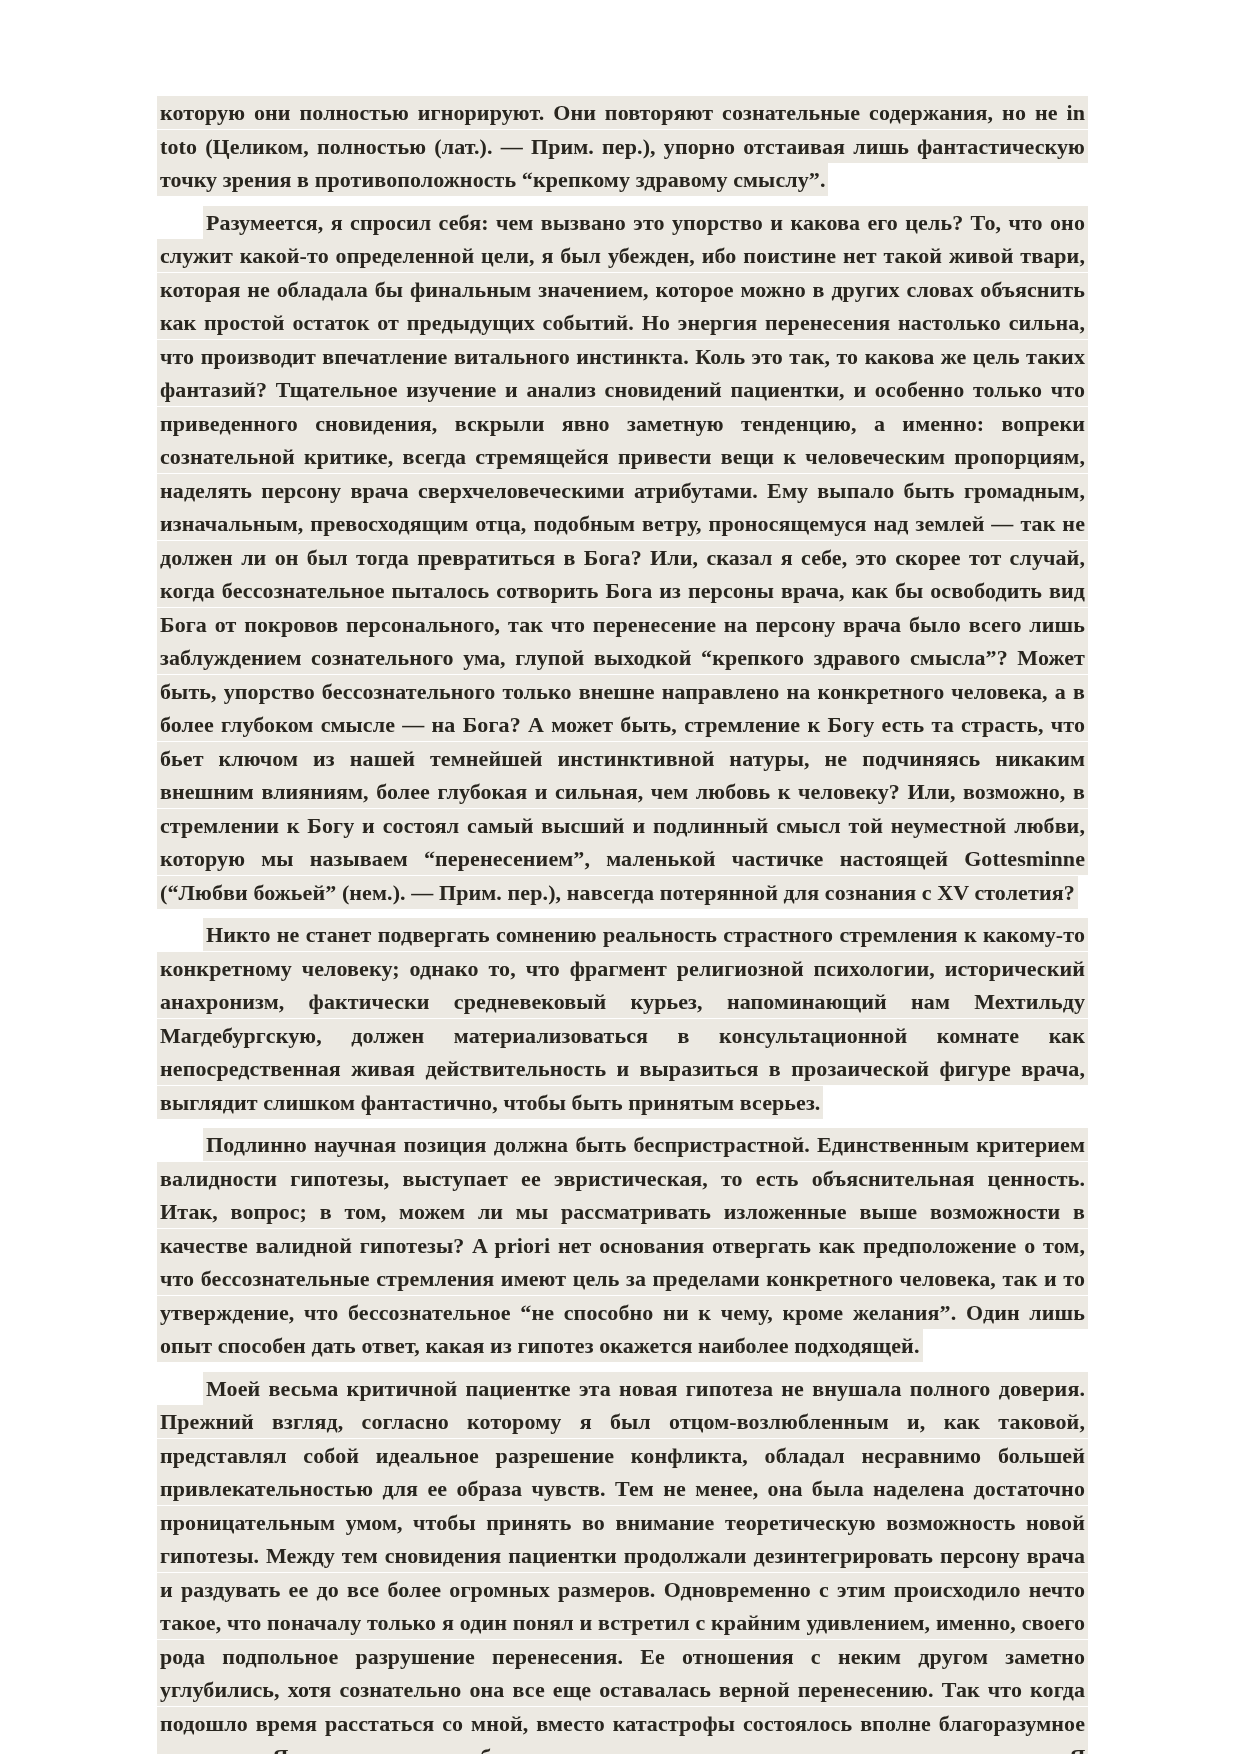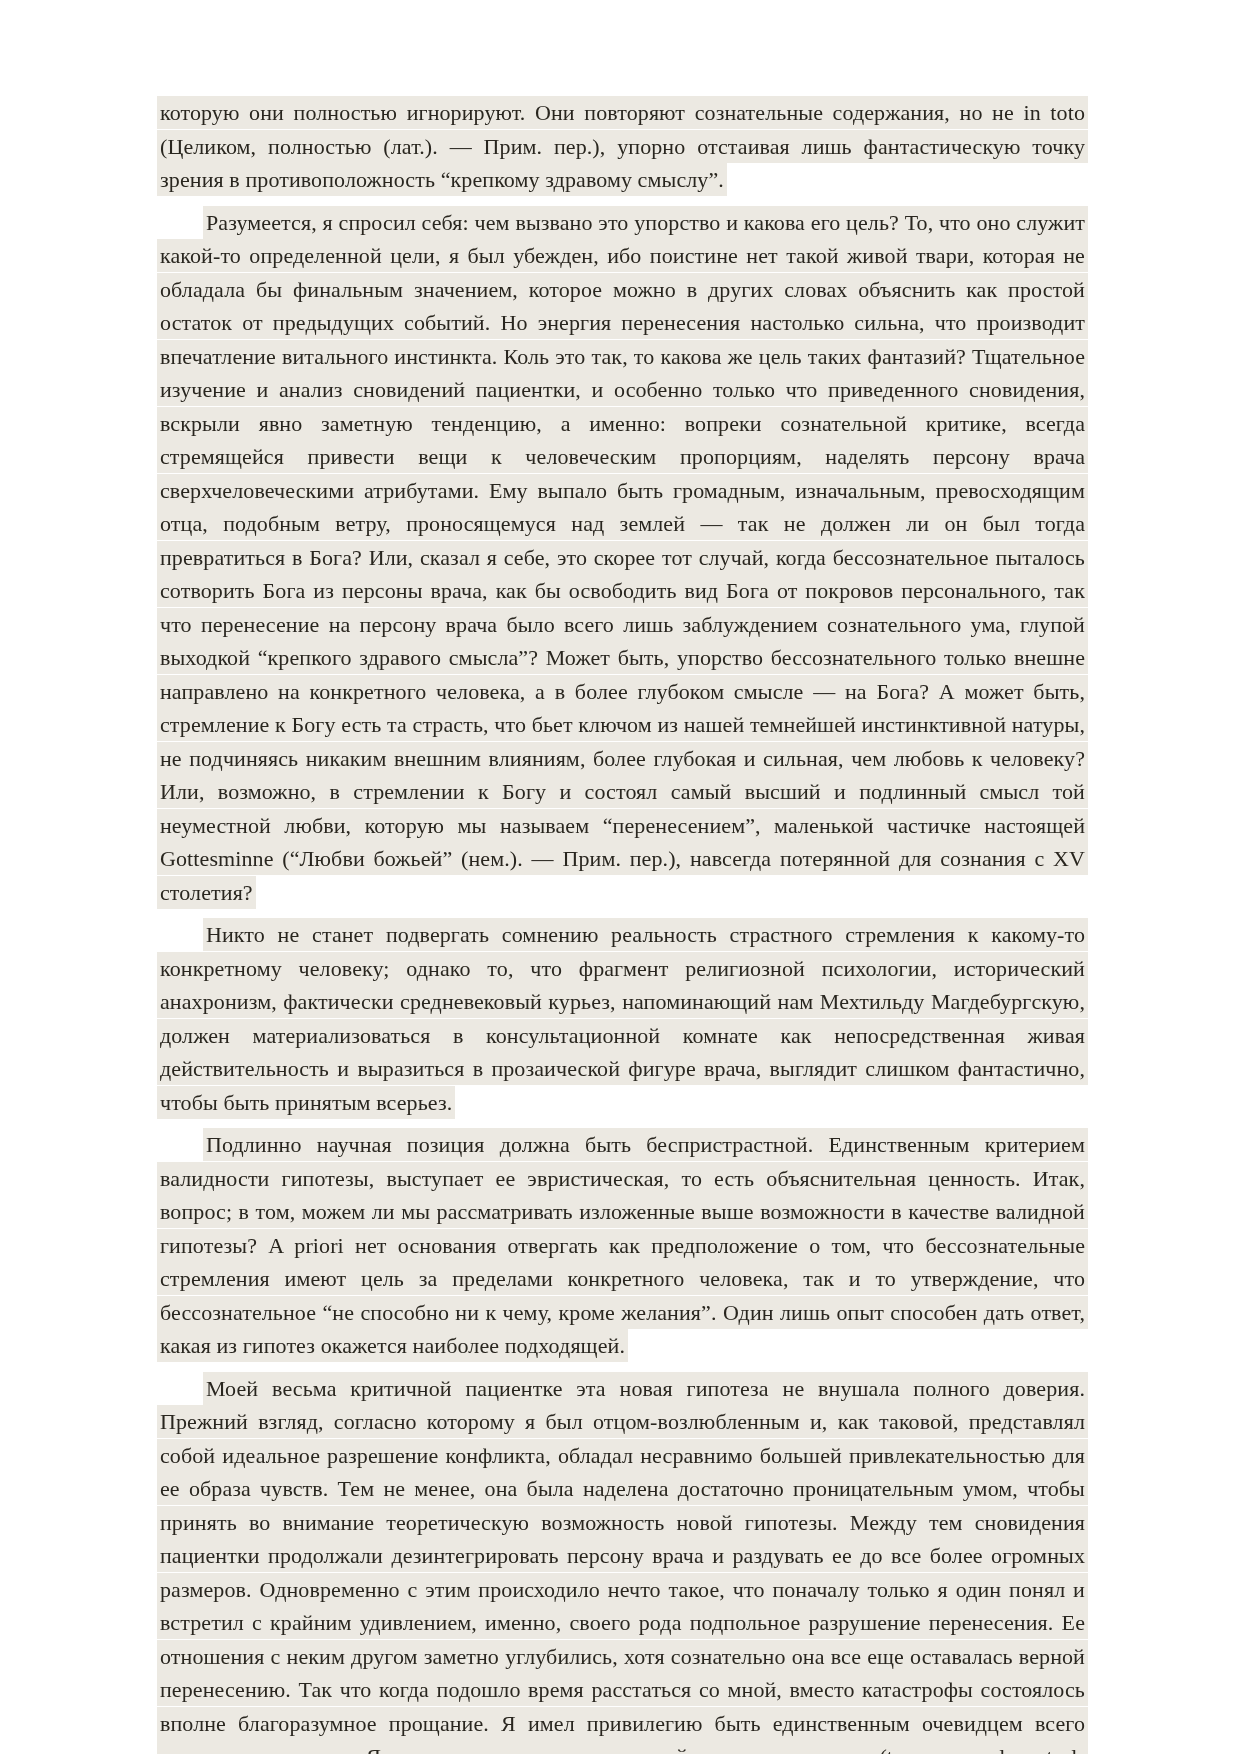--- a/index.html
+++ b/index.html
@@ -30,20 +30,21 @@
   }
   .text-block p.no-indent {
     text-indent: 0;
   }
   
   .hl {
     background: #ece9e2;
     padding: 4px 3px;
     -webkit-box-decoration-break: clone;
     box-decoration-break: clone;
+    font-weight: bold;
   }
 </style>
 </head>
 <body>
 
 <div class="page">
   <div class="text-block">
     <p class="no-indent"><span class="hl">которую они полностью игнорируют. Они повторяют сознательные содержания, но не in toto (Целиком, полностью (лат.). — Прим. пер.), упорно отстаивая лишь фантастическую точку зрения в противоположность “крепкому здравому смыслу”.</span></p>
     <p><span class="hl">Разумеется, я спросил себя: чем вызвано это упорство и какова его цель? То, что оно служит какой-то определенной цели, я был убежден, ибо поистине нет такой живой твари, которая не обладала бы финальным значением, которое можно в других словах объяснить как простой остаток от предыдущих событий. Но энергия перенесения настолько сильна, что производит впечатление витального инстинкта. Коль это так, то какова же цель таких фантазий? Тщательное изучение и анализ сновидений пациентки, и особенно только что приведенного сновидения, вскрыли явно заметную тенденцию, а именно: вопреки сознательной критике, всегда стремящейся привести вещи к человеческим пропорциям, наделять персону врача сверхчеловеческими атрибутами. Ему выпало быть громадным, изначальным, превосходящим отца, подобным ветру, проносящемуся над землей — так не должен ли он был тогда превратиться в Бога? Или, сказал я себе, это скорее тот случай, когда бессознательное пыталось сотворить Бога из персоны врача, как бы освободить вид Бога от покровов персонального, так что перенесение на персону врача было всего лишь заблуждением сознательного ума, глупой выходкой “крепкого здравого смысла”? Может быть, упорство бессознательного только внешне направлено на конкретного человека, а в более глубоком смысле — на Бога? А может быть, стремление к Богу есть та страсть, что бьет ключом из нашей темнейшей инстинктивной натуры, не подчиняясь никаким внешним влияниям, более глубокая и сильная, чем любовь к человеку? Или, возможно, в стремлении к Богу и состоял самый высший и подлинный смысл той неуместной любви, которую мы называем “перенесением”, маленькой частичке настоящей Gottesminne (“Любви божьей” (нем.). — Прим. пер.), навсегда потерянной для сознания с XV столетия?</span></p>
     <p><span class="hl">Никто не станет подвергать сомнению реальность страстного стремления к какому-то конкретному человеку; однако то, что фрагмент религиозной психологии, исторический анахронизм, фактически средневековый курьез, напоминающий нам Мехтильду Магдебургскую, должен материализоваться в консультационной комнате как непосредственная живая действительность и выразиться в прозаической фигуре врача, выглядит слишком фантастично, чтобы быть принятым всерьез.</span></p>

